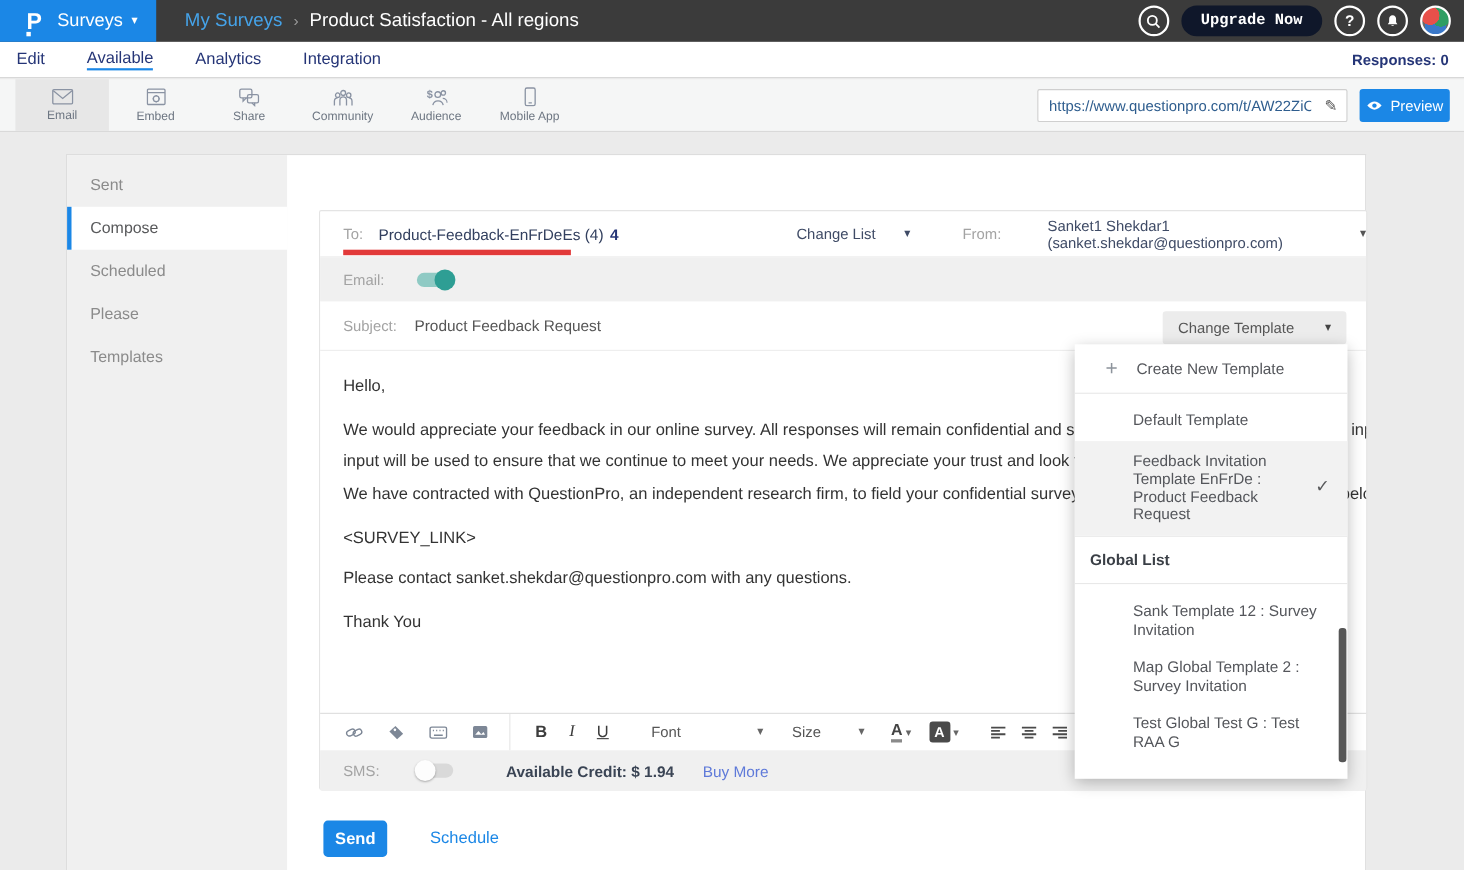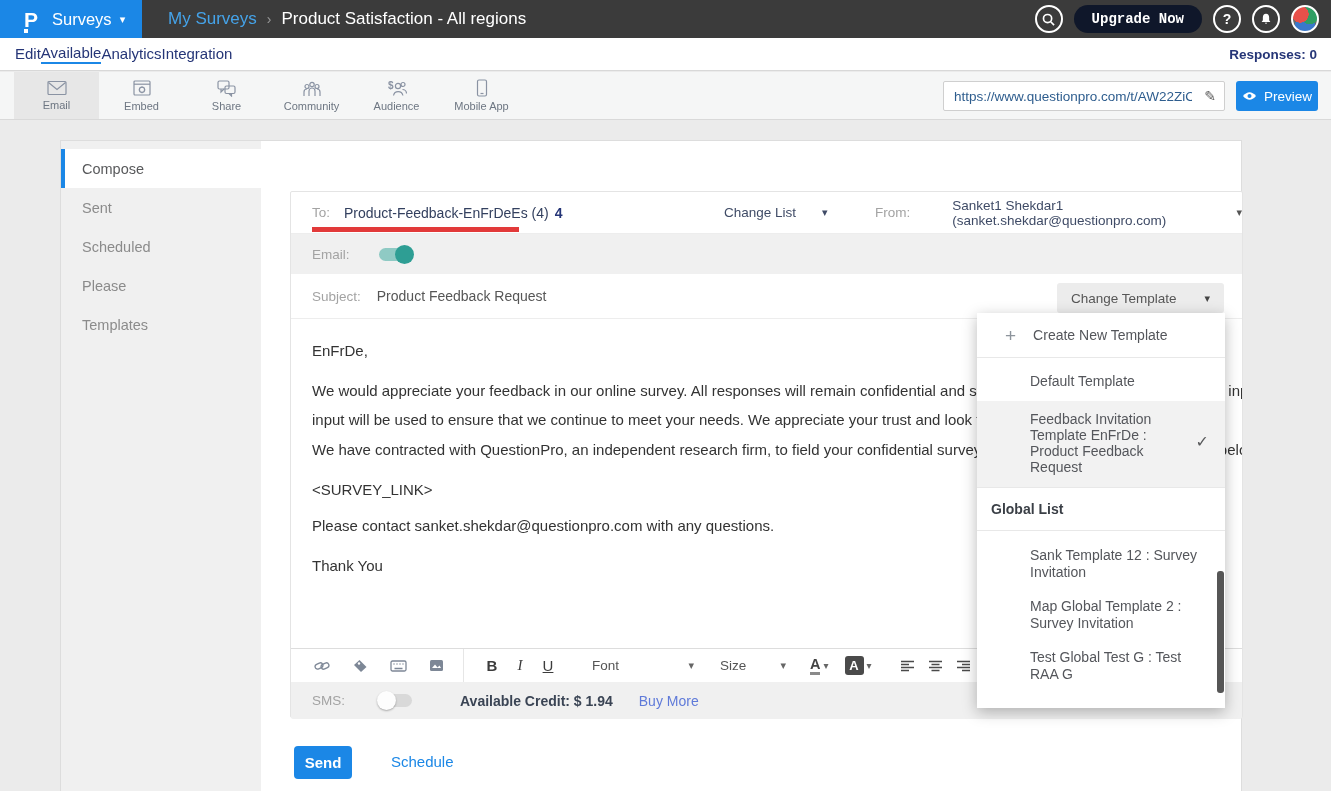--- a/index.html
+++ b/index.html
@@ -30,21 +30,21 @@
     font-size:14px; font-weight:700; display:flex; align-items:center;font-family:Liberation Mono, monospace; }
   .avatar { width:28px; height:28px; border:2px solid #fff; border-radius:50%;
     background:
       radial-gradient(circle at 30% 30%, #e8504a 0 35%, transparent 36%),
       radial-gradient(circle at 70% 35%, #2f9e63 0 38%, transparent 39%),
       radial-gradient(circle at 50% 75%, #3a78c9 0 45%, transparent 46%),
       #6a6a6a; }
 
   
   .navrow { position:absolute; top:38px; left:0; right:0; height:33px; background:#fff;
-    border-bottom:1px solid #d8d8d8; display:flex; align-items:center; padding-left:15px; z-index:4;text-align:center; }
+    border-bottom:1px solid #d8d8d8; display:flex; align-items:center; padding-left:15px; gap:38px; z-index:4;text-align:center; }
   .nav-item { font-size:15px; color:#253577; font-weight:500; padding-bottom:1px; }
   .nav-item.active { border-bottom:2px solid #1B87E6; }
   .responses { position:absolute; right:14px; font-size:13.5px; color:#253577; font-weight:600; }
 
   
   .channelbar { position:absolute; top:72px; left:0; right:0; height:48px; background:#f5f6f6;
     border-bottom:1px solid #d9d9d9; z-index:3; }
   .chtab { position:absolute; top:0; height:47px; width:85px; display:flex; flex-direction:column;
     align-items:center; justify-content:center; gap:3px; color:#6d7682; font-size:11px; }
   .chtab.active { background:#e7e7e7; }
@@ -257,22 +257,22 @@
           <circle cx="7.5" cy="5" r="2" fill="#1B87E6"></circle>
       </svg>
     </span>
     <span>Preview</span>
   </div>
 </div>
 
 <div class="card">
   <div class="side">
     <div class="side-pad"></div>
+    <div class="sideitem clickable">Sent</div>
     <div class="sideitem active clickable">Compose</div>
-    <div class="sideitem clickable">Sent</div>
     <div class="sideitem clickable">Scheduled</div>
     <div class="sideitem clickable">Please</div>
     <div class="sideitem clickable">Templates</div>
   </div>
 
   <div class="panel">
 
     <div class="row-to">
       <span class="lbl">To:</span>
       <span class="to-value clickable">Product-Feedback-EnFrDeEs (4)</span>
@@ -299,21 +299,21 @@
     <div class="row-subject">
       <span class="lbl">Subject:</span>
       <span class="subject-value">Product Feedback Request</span>
       <span class="change-template clickable">
         <span>Change Template</span>
         <span class="caret">▾</span>
       </span>
     </div>
 
     <div class="row-body">
-      <div class="bodyline" style="top:23px">EnFrDe,</div>
+      <div class="bodyline" style="top:23px">Hello,</div>
       <div class="bodyline" style="top:63px">We would appreciate your feedback in our online survey. All responses will remain confidential and secure. Thank you in advance for your input. Your</div>
       <div class="bodyline" style="top:92px">input will be used to ensure that we continue to meet your needs. We appreciate your trust and look forward to serving you.</div>
       <div class="bodyline" style="top:122px">We have contracted with QuestionPro, an independent research firm, to field your confidential survey responses. Please click on the link below to begin the survey:</div>
       <div class="bodyline" style="top:162px">&lt;SURVEY_LINK&gt;</div>
       <div class="bodyline" style="top:198px">Please contact sanket.shekdar@questionpro.com with any questions.</div>
       <div class="bodyline" style="top:238px">Thank You</div>
     </div>
 
     <div class="row-toolbar" style="padding-left:12px">
       <span class="fmt-icon clickable">

